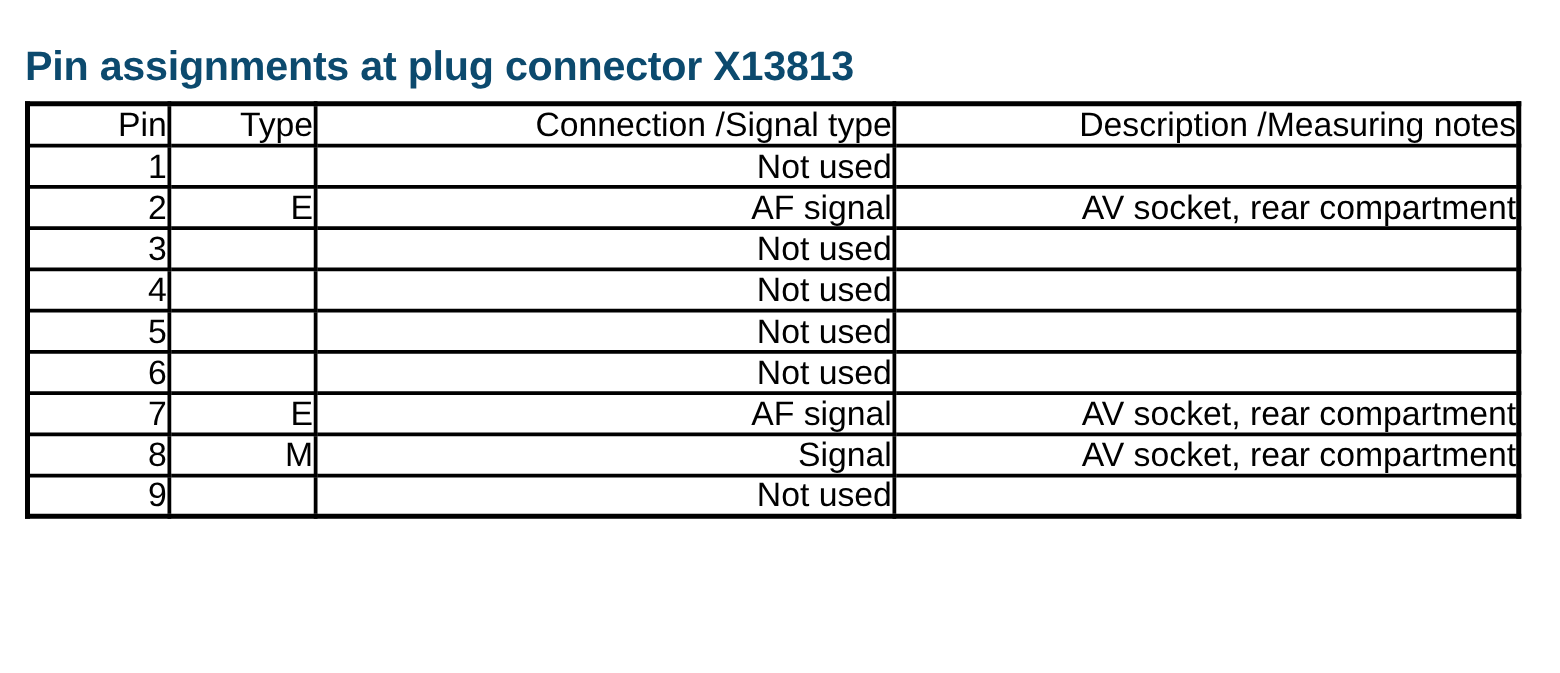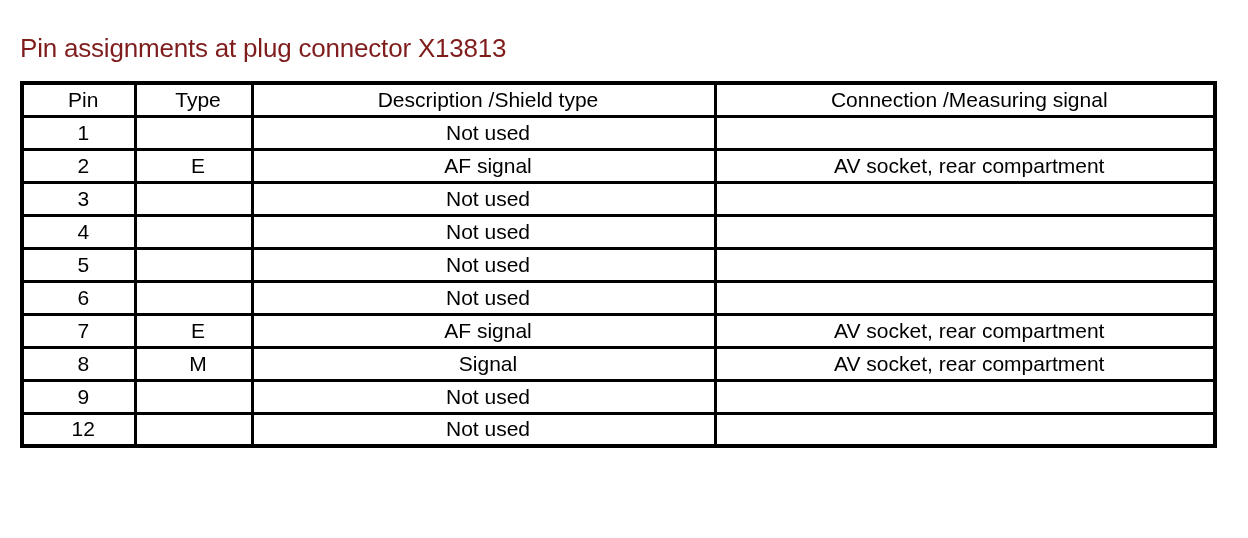--- a/index.html
+++ b/index.html
@@ -21,26 +21,26 @@
     position: relative;
     width: 1248px;
     height: 538px;
     background: #ffffff;
   }
 
   .page-title {
     position: absolute;
     left: 20px;
     top: 11px;
-    font-size: 26px;
+    font-size: 33px;
     line-height: 40px;
-    font-weight: 400;
+    font-weight: 700;
     letter-spacing: -0.2px;
     white-space: nowrap;
-    color: #7f1d1d;
+    color: #0c4a6e;
   }
 
   .pin-table-wrap {
     position: absolute;
     left: 20px;
     top: 81px;
     width: 1193px;
   }
 
   table.pin-table {
@@ -49,24 +49,24 @@
     width: 1193px;
     border: 4px solid #000000;
     background: #ffffff;
   }
 
   table.pin-table td,
   table.pin-table th {
     border: 3px solid #000000;
     height: 33px;
     padding: 0 0 0 9px;
-    font-size: 21px;
+    font-size: 27px;
     line-height: 22px;
     font-weight: 400;
-    text-align: center;
+    text-align: right;
     vertical-align: middle;
     white-space: nowrap;
     overflow: hidden;
     background: #ffffff;
     color: #000000;
     box-sizing: border-box;
   }
 
   table.pin-table th {
     font-weight: 400;
@@ -89,22 +89,22 @@
       <colgroup>
         <col class="col-pin">
         <col class="col-type">
         <col class="col-desc">
         <col class="col-conn">
       </colgroup>
       <thead>
         <tr>
           <th>Pin</th>
           <th>Type</th>
-          <th>Description /Shield type</th>
-          <th>Connection /Measuring signal</th>
+          <th>Connection /Signal type</th>
+          <th>Description /Measuring notes</th>
         </tr>
       </thead>
       <tbody id="table-body">
           <tr>
             <td>1</td>
             <td></td>
             <td>Not used</td>
             <td></td>
           </tr>
           <tr>
@@ -148,23 +148,17 @@
             <td>M</td>
             <td>Signal</td>
             <td>AV socket, rear compartment</td>
           </tr>
           <tr>
             <td>9</td>
             <td></td>
             <td>Not used</td>
             <td></td>
           </tr>
-          <tr>
-            <td>12</td>
-            <td></td>
-            <td>Not used</td>
-            <td></td>
-          </tr>
         </tbody>
     </table>
   </div>
 
 </div>
 
 </body></html>

